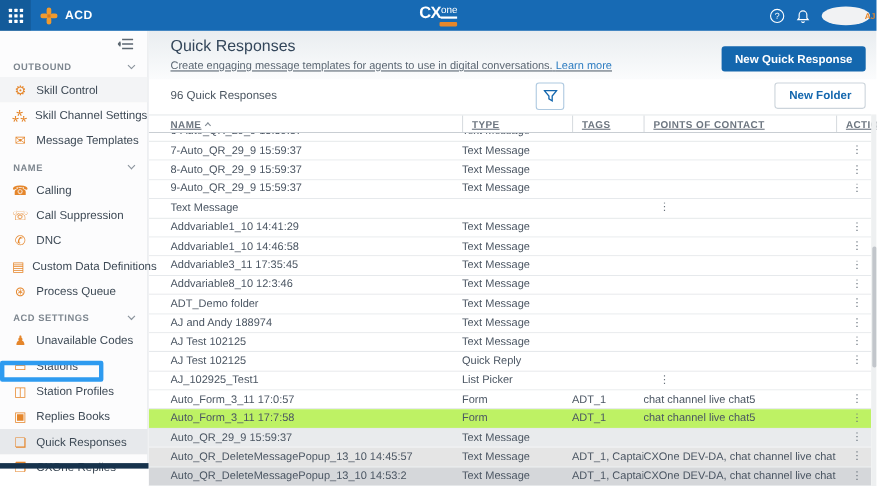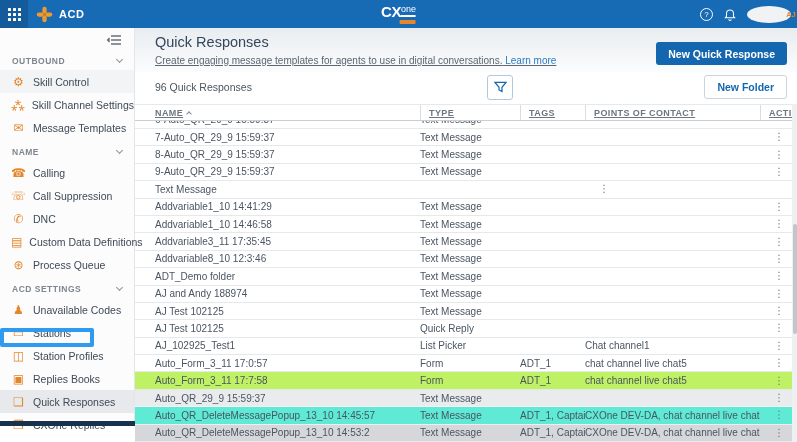--- a/index.html
+++ b/index.html
@@ -58,21 +58,21 @@
   .sort-up { width:4px; height:4px; border-left:1.3px solid #818a93; border-top:1.3px solid #818a93; transform:rotate(45deg); margin-top:2px; }
   .tbody { position:absolute; top:93px; left:0; right:5px; bottom:0; overflow:hidden; }
   .trow { display:grid; grid-template-columns:265px 100px 65px 175px 1fr; padding-left:20px; height:17.4px; align-items:center; border-bottom:1px solid #e6e9ec; background:#fff; }
   .td { font-size:10px; color:#4a5562; white-space:nowrap; overflow:hidden; line-height:17px; }
   .td.actions { display:flex; justify-content:flex-start; padding-left:14px; }
   .kebab { font-size:10px; color:#68727c; cursor:pointer; line-height:1; }
   .trow.partial-top { height:8px; overflow:hidden; align-items:flex-start; }
   .trow.partial-top .td { margin-top:-10px; }
   .trow.shade0 { background:#bef264; }
   .trow.shade1 { background:#e9ebed; border-bottom-color:#f5f6f7; }
-  .trow.shade2 { background:#5eead4; border-bottom-color:#eceef0; }
+  .trow.shade2 { background:#e5e5e5; border-bottom-color:#eceef0; }
   .trow.shade3 { background:#d5d7da; border-bottom-color:#e8eaec; }
 
   .vscroll { position:absolute; top:76px; right:0; width:5px; bottom:0; background:#eef0f1; }
   .vscroll-thumb { position:absolute; top:120px; left:.5px; width:4px; height:110px; background:#c2c6cb; border-radius:2px; cursor:pointer; }
 </style>
 </head>
 <body>
 
 <div class="topbar">
   <div class="waffle-box">
@@ -358,21 +358,20 @@
         <span class="td"></span>
         <span class="td"></span>
         <span class="td actions">
           <span class="kebab">⋮</span>
         </span>
     </div>
     <div class="trow">
       <span class="td">AJ_102925_Test1</span>
         <span class="td">List Picker</span>
         <span class="td"></span>
-        <span class="td">Chat channel1</span>
         <span class="td actions">
           <span class="kebab">⋮</span>
         </span>
     </div>
     <div class="trow">
       <span class="td">Auto_Form_3_11 17:0:57</span>
         <span class="td">Form</span>
         <span class="td">ADT_1</span>
         <span class="td">chat channel live chat5</span>
         <span class="td actions">

